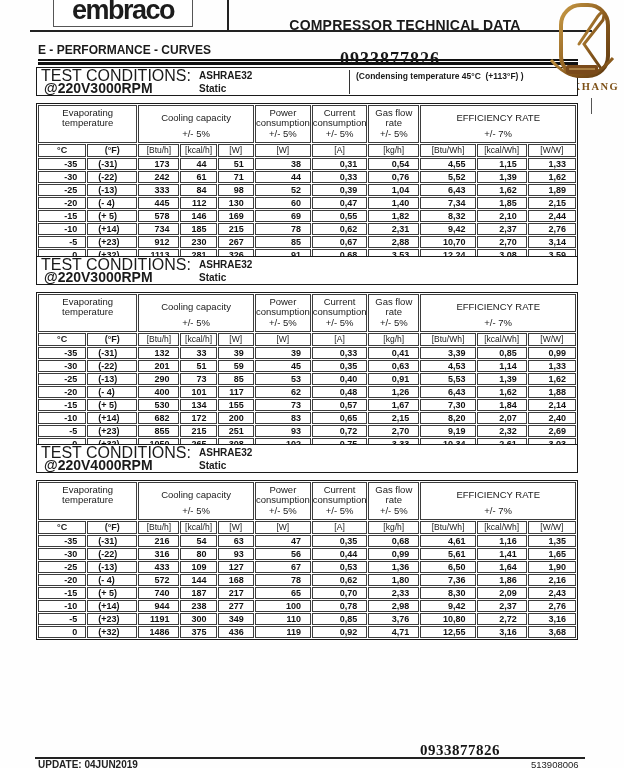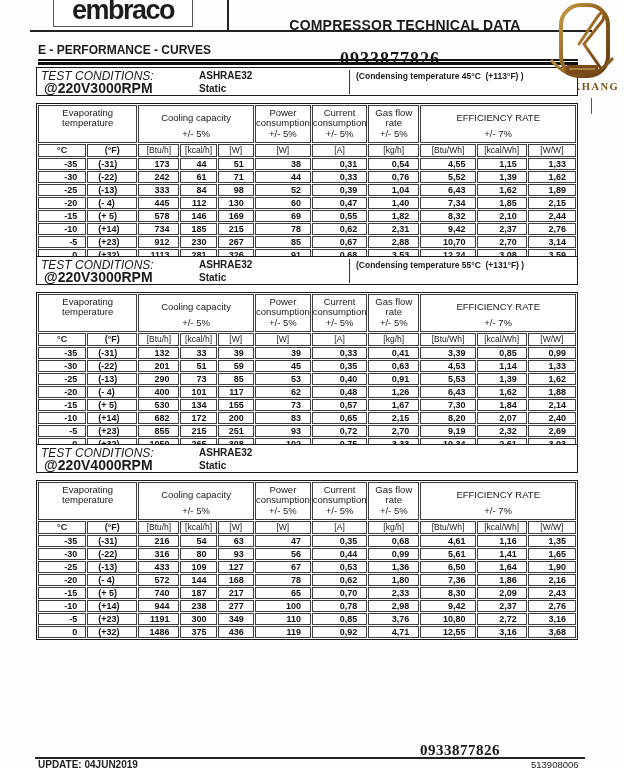--- a/index.html
+++ b/index.html
@@ -29,21 +29,21 @@
   
   #tables .tblock { position:absolute; left:36px; width:542px; }
   #tables .tblock:nth-child(1) { top:67px; }
   #tables .tblock:nth-child(2) { top:256px; }
   #tables .tblock:nth-child(3) { top:444px; }
   .tc-box {
     border:1.5px solid #1a1a1a; background:#fff; height:29px;
     display:flex; align-items:stretch; padding:2px 0 1px 4px;
   }
   .tc-left { width:158px; }
-  .tc-label { font-size:12px; line-height:12px;font-style:italic; }
+  .tc-label { font-size:16px; line-height:12px; }
   .tc-speed { font-size:14px; font-weight:700; line-height:13px; padding-left:3px; }
   .tc-mid { width:150px; }
   .tc-refrigerant, .tc-mode { font-size:10px; font-weight:700; line-height:12px; }
   .tc-mode { line-height:13px; }
   .tc-cond {
     flex:1; border-left:1px solid #333; padding:1px 0 0 6px;
     font-size:8.5px; font-weight:700; white-space:pre;
   }
   table.perf {
     margin-top:7px; width:542px; table-layout:fixed;
@@ -293,21 +293,20 @@
   <div class="tblock">
     <div class="tc-box">
       <div class="tc-left">
         <div class="tc-label">TEST CONDITIONS:</div>
         <div class="tc-speed">@220V3000RPM</div>
       </div>
       <div class="tc-mid">
         <div class="tc-refrigerant">ASHRAE32</div>
         <div class="tc-mode">Static</div>
       </div>
-      <div class="tc-cond">(Condensing temperature 55°C  (+131°F) )</div>
     </div>
     <table class="perf">
       <colgroup>
         <col style="width:48px">
           <col style="width:50px">
           <col style="width:41px">
           <col style="width:36px">
         <col style="width:36px">
           <col style="width:56px">
           <col style="width:55px">

